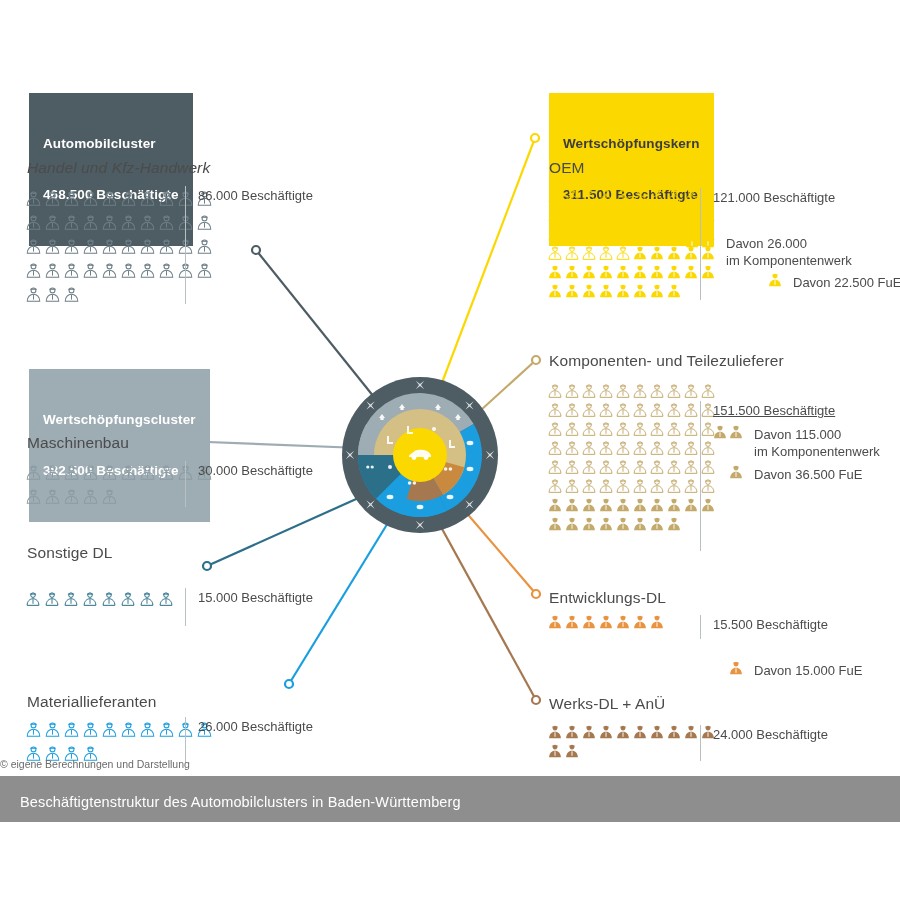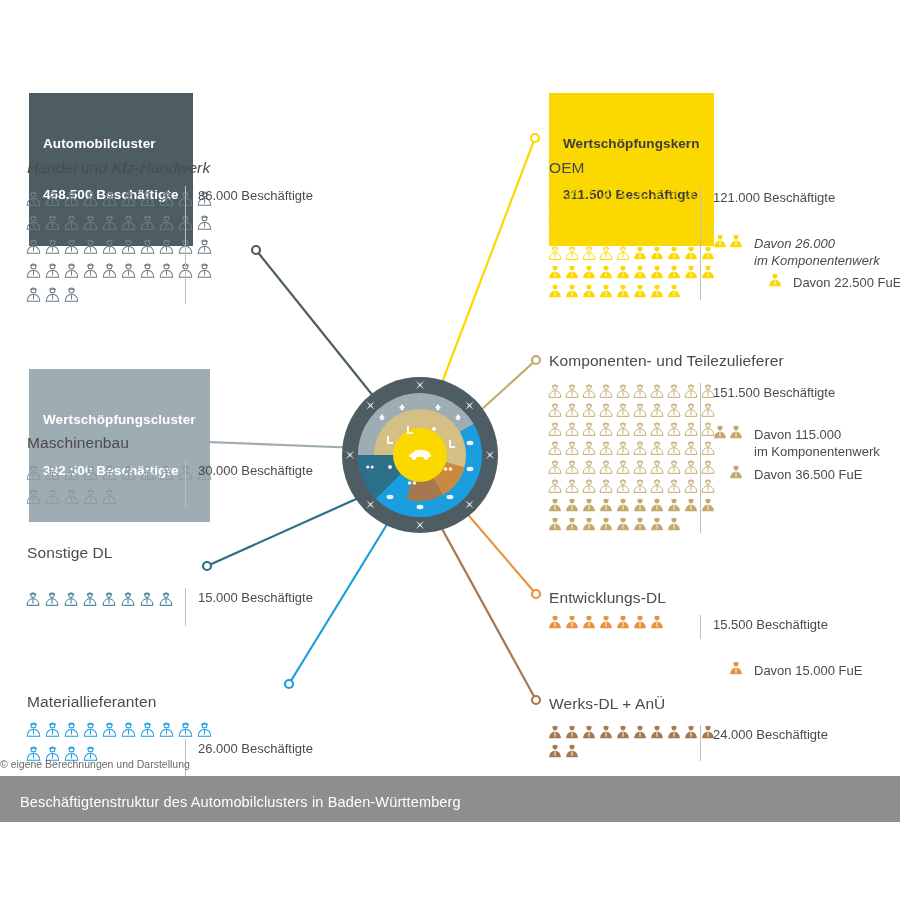--- a/index.html
+++ b/index.html
@@ -1107,21 +1107,21 @@
           <svg width="17" height="17" viewBox="0 0 24 24" class="ico">
             <g fill="none" stroke="#1a9ee0" stroke-width="1.5">
               <circle cx="12" cy="6.2" r="3.4"></circle>
               <path d="M7.4,4.6 L16.6,4.6" stroke="#1a9ee0" stroke-width="1.5" fill="none"></path>
               <path d="M3.2,21.5 C3.2,15.6 7.1,11.6 12,11.6 C16.9,11.6 20.8,15.6 20.8,21.5 Z"></path>
               <path d="M12,12.4 L12,19.2" stroke="#1a9ee0" stroke-width="1.4" fill="none"></path>
             </g>
           </svg>
         </span>
       </div>
-      <div class="valbox" style="left: 185px; top: 739px; height: 46px; text-align: center;">
+      <div class="valbox" style="left: 185px; top: 717px; height: 46px; text-align: center;">
         <span class="txt">26.000 Beschäftigte</span>
       </div>
       <div class="sec-title" style="left: 549px; top: 159px;">OEM</div>
       <div class="grid" style="left: 547px; top: 186px; width: 170px;">
         <span style="width: 17px; height: 19px; display: inline-flex; align-items: center;">
           <svg width="16" height="16" viewBox="0 0 24 24" class="ico">
             <g fill="none" stroke="#fbd800" stroke-width="1.5">
               <circle cx="12" cy="6.2" r="3.4"></circle>
               <path d="M7.4,4.6 L16.6,4.6" stroke="#fbd800" stroke-width="1.5" fill="none"></path>
               <path d="M3.2,21.5 C3.2,15.6 7.1,11.6 12,11.6 C16.9,11.6 20.8,15.6 20.8,21.5 Z"></path>
@@ -1696,21 +1696,21 @@
               <path d="M7.4,4.6 L16.6,4.6" stroke="#fbd800" stroke-width="1.3" fill="none"></path>
               <path d="M3.2,21.5 C3.2,15.6 7.1,11.6 12,11.6 C16.9,11.6 20.8,15.6 20.8,21.5 Z"></path>
               <path d="M12,12.4 L12,19.2" stroke="#ffffff" stroke-width="1.4" fill="none"></path>
             </g>
           </svg>
         </span>
       </div>
       <div class="valbox" style="left: 700px; top: 188px; height: 112px;">
         <span class="txt">121.000 Beschäftigte</span>
       </div>
-      <div class="davon" style="left: 700px; top: 233px; font-style: italic;">
+      <div class="davon" style="left: 672px; top: 233px;">
         <span class="icos">
           <svg width="16" height="16" viewBox="0 0 24 24" class="ico">
             <g fill="#fbd800" stroke="none">
               <circle cx="12" cy="6.2" r="3.4"></circle>
               <path d="M7.4,4.6 L16.6,4.6" stroke="#fbd800" stroke-width="1.3" fill="none"></path>
               <path d="M3.2,21.5 C3.2,15.6 7.1,11.6 12,11.6 C16.9,11.6 20.8,15.6 20.8,21.5 Z"></path>
               <path d="M12,12.4 L12,19.2" stroke="#ffffff" stroke-width="1.4" fill="none"></path>
             </g>
           </svg>
           <svg width="16" height="16" viewBox="0 0 24 24" class="ico">
@@ -2518,21 +2518,21 @@
           <svg width="16" height="16" viewBox="0 0 24 24" class="ico">
             <g fill="#c3a96a" stroke="none">
               <circle cx="12" cy="6.2" r="3.4"></circle>
               <path d="M7.4,4.6 L16.6,4.6" stroke="#c3a96a" stroke-width="1.3" fill="none"></path>
               <path d="M3.2,21.5 C3.2,15.6 7.1,11.6 12,11.6 C16.9,11.6 20.8,15.6 20.8,21.5 Z"></path>
               <path d="M12,12.4 L12,19.2" stroke="#ffffff" stroke-width="1.4" fill="none"></path>
             </g>
           </svg>
         </span>
       </div>
-      <div class="valbox" style="left: 700px; top: 383px; height: 150px;">
+      <div class="valbox" style="left: 700px; top: 401px; height: 150px; text-decoration: underline;">
         <span class="txt">151.500 Beschäftigte</span>
       </div>
       <div class="davon" style="left: 700px; top: 424px;">
         <span class="icos">
           <svg width="16" height="16" viewBox="0 0 24 24" class="ico">
             <g fill="#c3a96a" stroke="none">
               <circle cx="12" cy="6.2" r="3.4"></circle>
               <path d="M7.4,4.6 L16.6,4.6" stroke="#c3a96a" stroke-width="1.3" fill="none"></path>
               <path d="M3.2,21.5 C3.2,15.6 7.1,11.6 12,11.6 C16.9,11.6 20.8,15.6 20.8,21.5 Z"></path>
               <path d="M12,12.4 L12,19.2" stroke="#ffffff" stroke-width="1.4" fill="none"></path>

